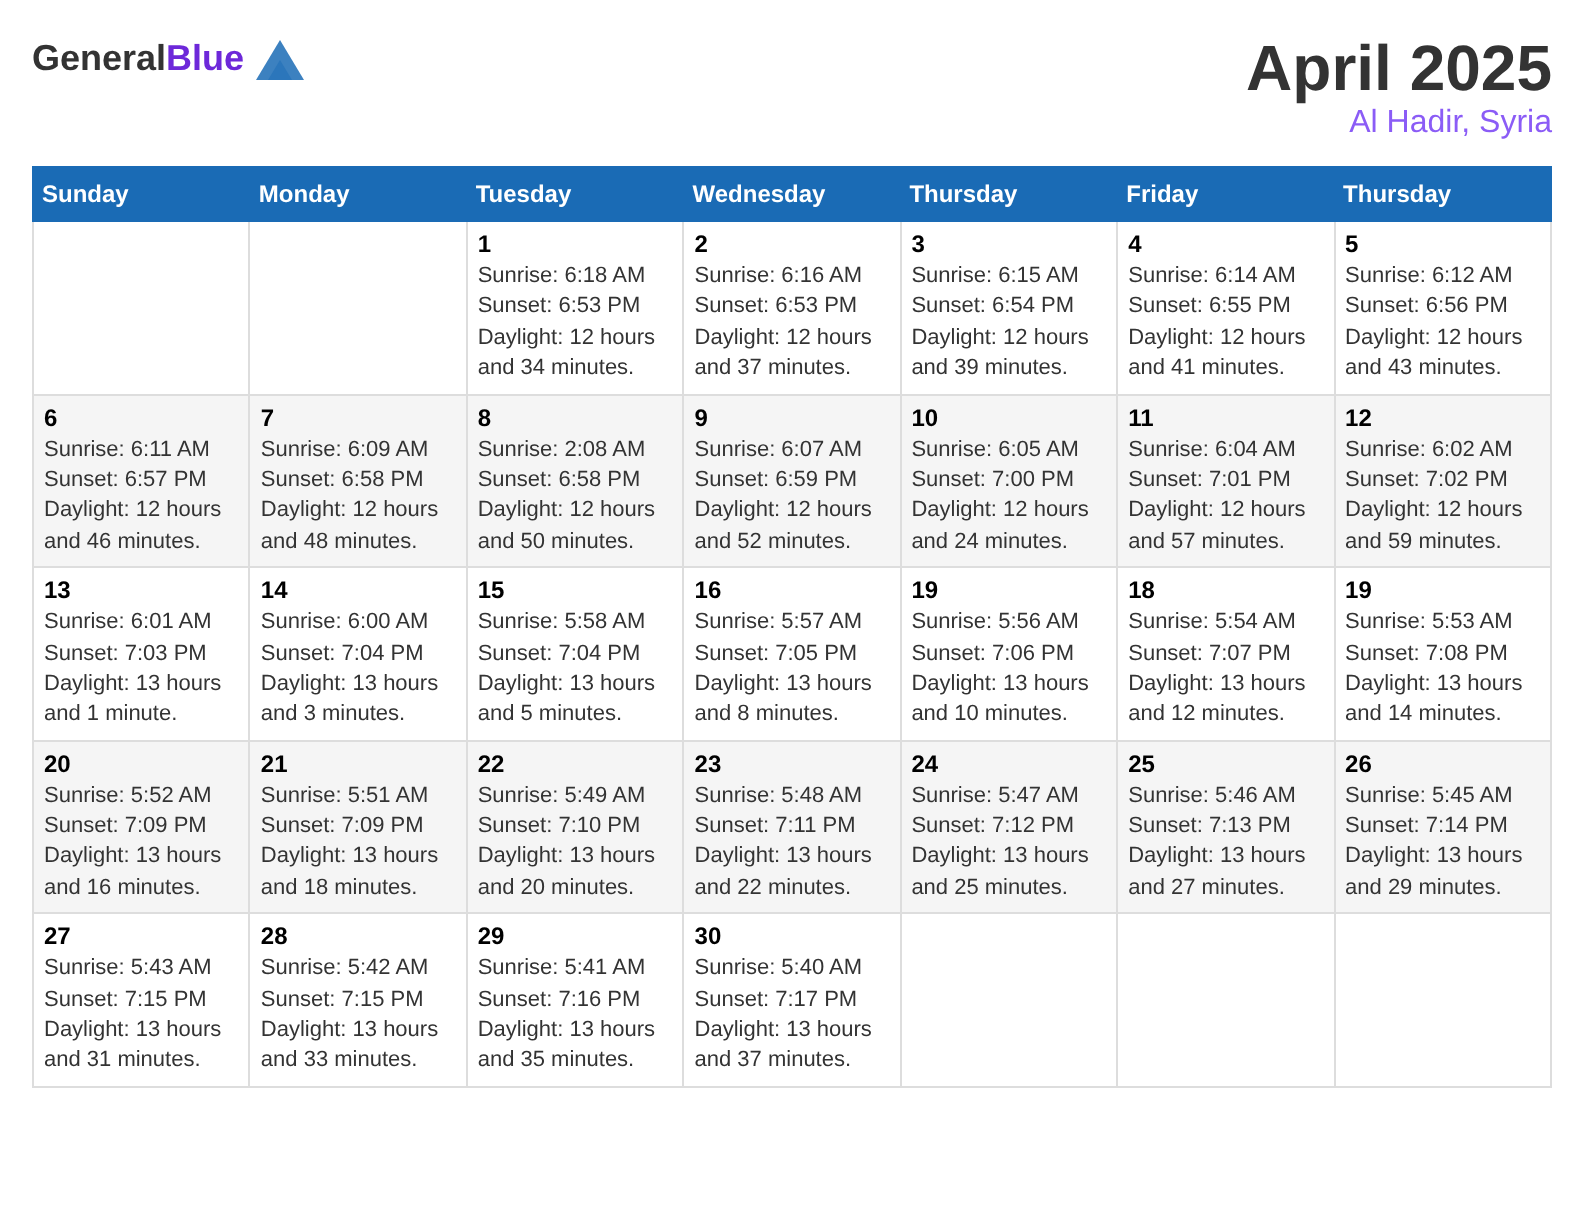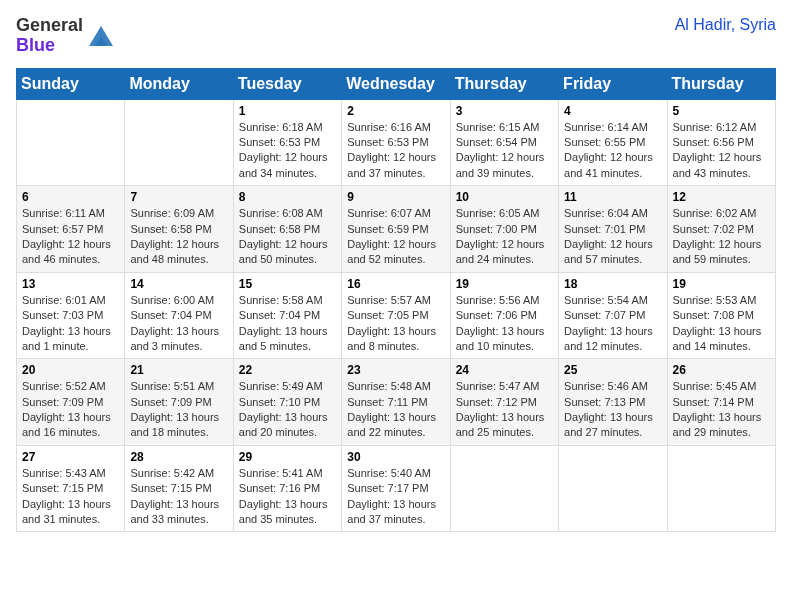--- a/index.html
+++ b/index.html
@@ -15,21 +15,20 @@
       justify-content: space-between;
       align-items: flex-start;
       margin-bottom: 12px;
     }
     .logo {
       display: flex;
       align-items: center;
     }
     .logo-text {
       display: flex;
-      flex-direction: column;
       line-height: 1.1;
     }
     .logo-general {
       font-size: 18px;
       font-weight: bold;
       color: #333;
     }
     .logo-blue {
       font-size: 18px;
       font-weight: bold;
@@ -43,33 +42,33 @@
     .title-block {
       text-align: right;
     }
     .month-year {
       font-size: 32px;
       font-weight: bold;
       color: #333;
     }
     .location {
       font-size: 16px;
-      color: #1d4ed8;
+      color: #8b5cf6;
     }
     .calendar {
       width: 100%;
       border-collapse: collapse;
       font-size: 11px;
     }
     .calendar th {
       background: #1a6bb5;
       color: #fff;
       padding: 6px 4px;
       text-align: left;
-      font-size: 16px;
+      font-size: 12px;
       border: 1px solid #1a6bb5;
     }
     .calendar td {
       vertical-align: top;
       padding: 4px 5px;
       border: 1px solid #ddd;
       min-width: 100px;
       height: 80px;
       background: #fff;
     }
@@ -98,20 +97,21 @@
     <div class="logo-text">
       <span class="logo-general">General</span>
       <span class="logo-blue">Blue</span>
     </div>
     <svg class="logo-icon" viewBox="0 0 28 28" xmlns="http://www.w3.org/2000/svg">
       <polygon points="2,24 14,4 26,24" fill="#1a6bb5" opacity="0.85"></polygon>
       <polygon points="8,24 14,14 20,24" fill="#1a6bb5" opacity="0.5"></polygon>
     </svg>
   </div>
   <div class="title-block">
+    <div class="month-year">April 2025</div>
     <div class="location">Al Hadir, Syria</div>
   </div>
 </div>
 
 <table class="calendar">
   <thead>
     <tr>
     <th>Sunday</th>
         <th>Monday</th>
         <th>Tuesday</th>
@@ -164,21 +164,21 @@
           <div class="cell-content">Daylight: 12 hours and 46 minutes.</div>
         </td>
         <td>
           <span class="day-num">7</span>
           <div class="cell-content">Sunrise: 6:09 AM</div>
           <div class="cell-content">Sunset: 6:58 PM</div>
           <div class="cell-content">Daylight: 12 hours and 48 minutes.</div>
         </td>
         <td>
           <span class="day-num">8</span>
-          <div class="cell-content">Sunrise: 6:08 AM</div>
+          <div class="cell-content">Sunrise: 2:08 AM</div>
           <div class="cell-content">Sunset: 6:58 PM</div>
           <div class="cell-content">Daylight: 12 hours and 50 minutes.</div>
         </td>
         <td>
           <span class="day-num">9</span>
           <div class="cell-content">Sunrise: 6:07 AM</div>
           <div class="cell-content">Sunset: 6:59 PM</div>
           <div class="cell-content">Daylight: 12 hours and 52 minutes.</div>
         </td>
         <td>

